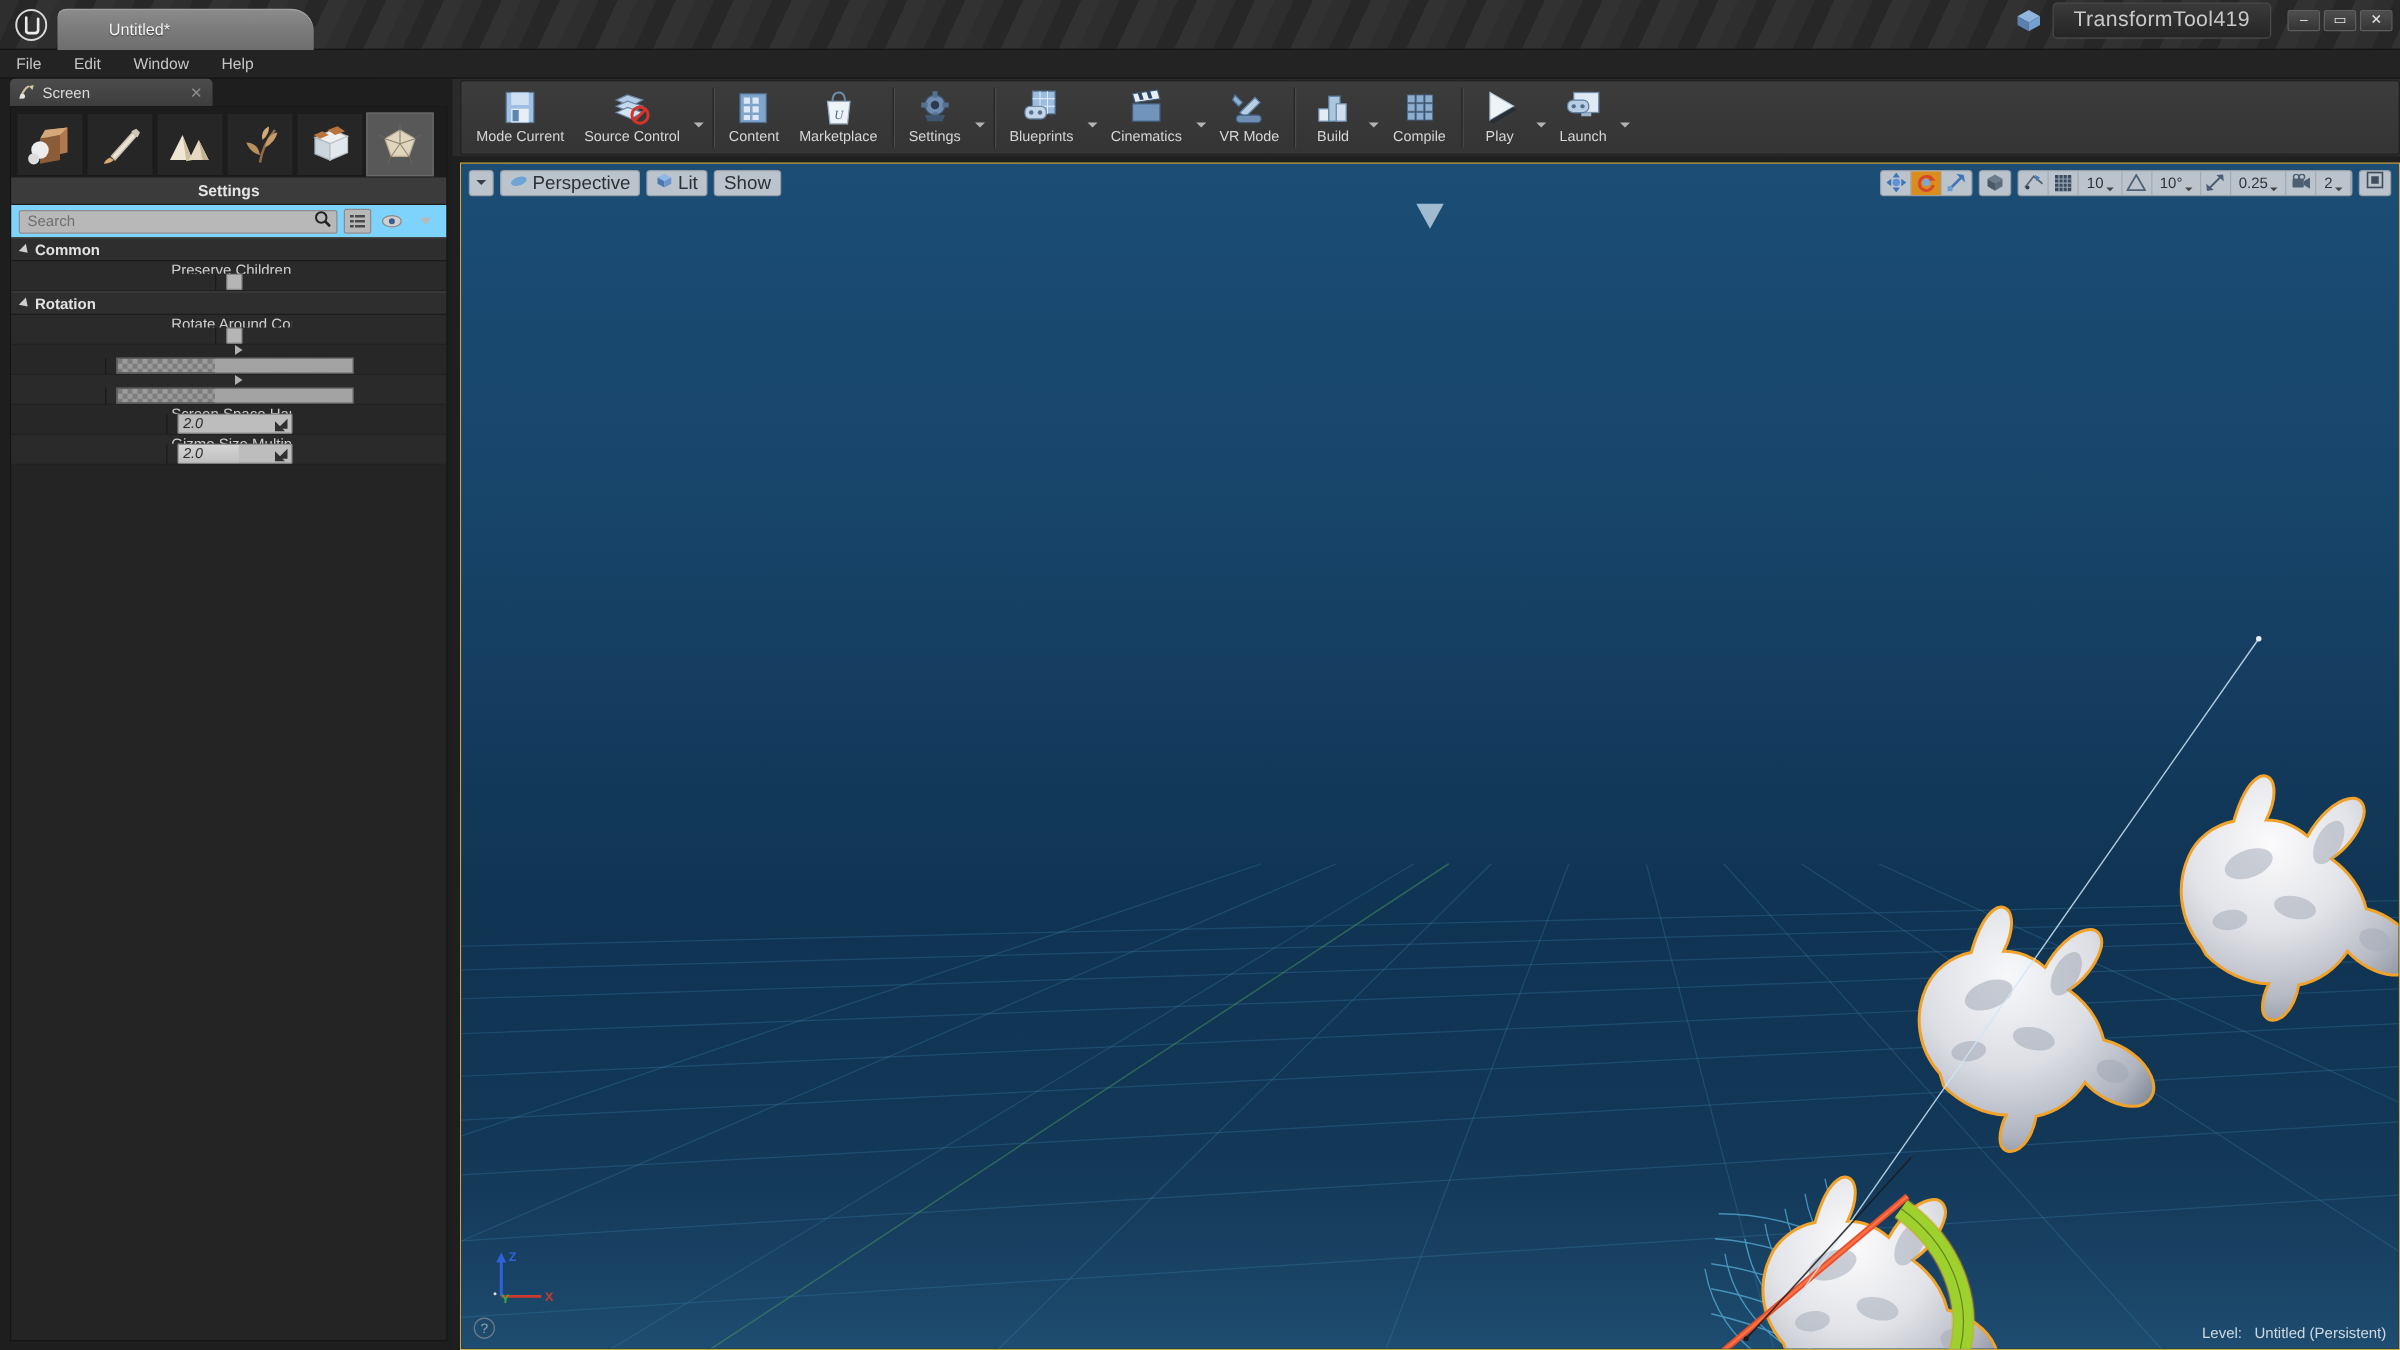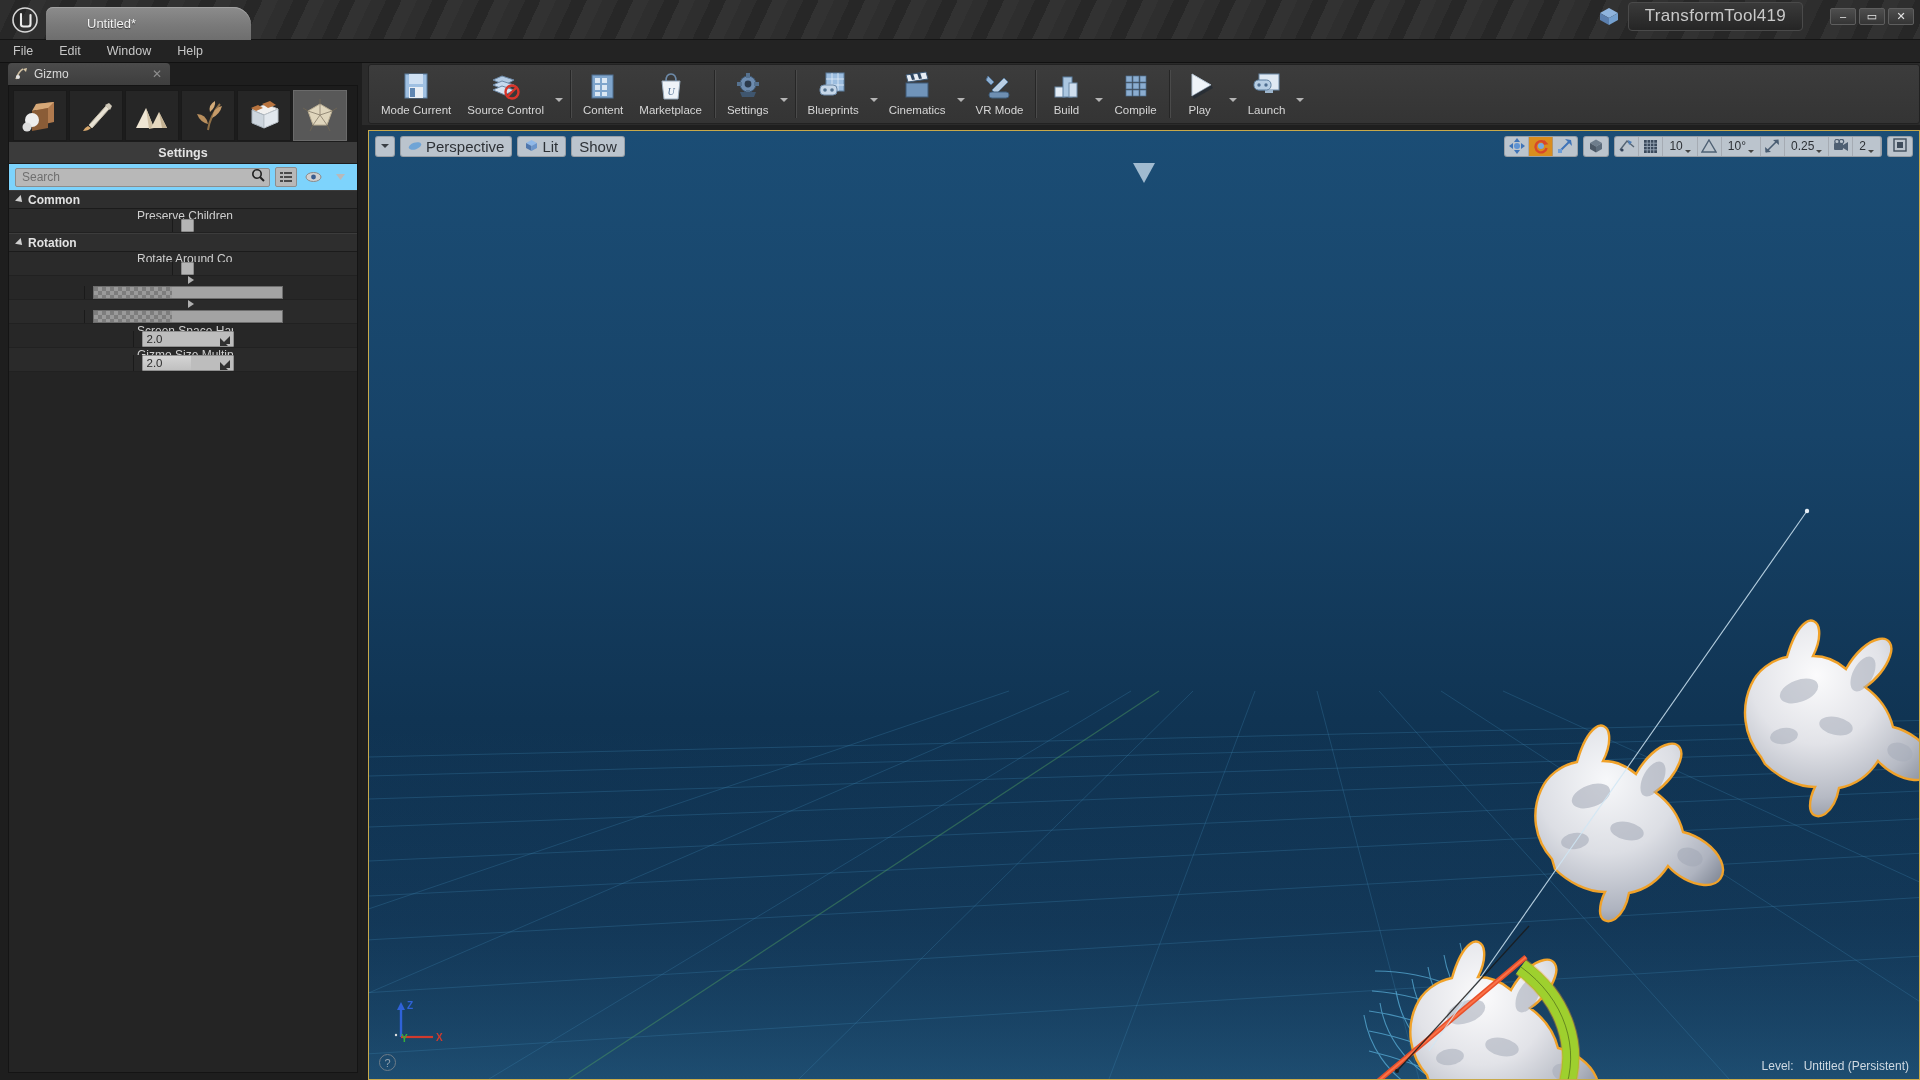--- a/index.html
+++ b/index.html
@@ -42,21 +42,21 @@
   }
   #title-right {
     position: absolute; right: 6px; top: 2px; height: 28px;
     display: flex; align-items: center; gap: 0;
   }
   #title-cubeicon { width: 26px; height: 24px; position: relative; margin-right: 6px; }
   #app-title {
     background: linear-gradient(to bottom,#3a3a3a,#252525);
     border: 1px solid #4a4a4a; border-radius: 4px;
     padding: 3px 16px 4px 16px; color: #c9c9c9; font-size: 17px;
-    letter-spacing: .3px; margin-right: 24px;
+    letter-spacing: .3px; margin-right: 10px;
   }
   .win-btn {
     width: 26px; height: 17px; margin-left: 3px;
     background: linear-gradient(to bottom,#4e4e4e,#353535);
     border: 1px solid #5e5e5e; border-radius: 2px;
     display: flex; align-items: center; justify-content: center;
     color: #e6e6e6; font-size: 11px; line-height: 1;
   }
 
   
@@ -175,21 +175,21 @@
   .prop-row .expander i {
     width: 0; height: 0; border-top: 4px solid transparent; border-bottom: 4px solid transparent;
     border-left: 6px solid #b0b0b0; display: block;
   }
   .prop-row .pname {
     color: #cfcfcf; font-size: 12px; width: 100px; white-space: nowrap;
     overflow: hidden; padding-left: 4px;
   }
   .prop-row .pval {
     flex: 1; display: flex; align-items: center; padding-left: 8px;
-    border-left: 1px solid #1a1a1a; height: 100%;
+    border-left: 1px solid #1a1a1a; height: 100%; font-style: italic;
   }
   .cbox {
     width: 13px; height: 13px; background: #b5b5b5; border: 1px solid #8a8a8a;
     border-radius: 1px;
   }
   .colorbar {
     width: 190px; height: 13px; border: 1px solid #6d6d6d;
     background:
       linear-gradient(to right, rgba(0,0,0,0) 0%, rgba(0,0,0,0) 100%),
       repeating-conic-gradient(#9a9a9a 0% 25%, #7d7d7d 0% 50%) 0 0/8px 8px;
@@ -522,21 +522,21 @@
 <div id="leftcol">
 
   <div id="modes-tabstrip">
     <div class="ico">
       <svg width="16" height="14" viewBox="0 0 16 14">
         <path d="M2 12 Q5 4 9 2" stroke="#cdbda0" stroke-width="1.6" fill="none"></path>
         <path d="M9 2 L13 1 L12 5 Z" fill="#d8c8a8"></path>
         <circle cx="4" cy="10" r="2" fill="#e4e4e4"></circle>
       </svg>
     </div>
-    <div class="lbl">Gizmo</div>
+    <div class="lbl">Screen</div>
     <div class="x">✕</div>
   </div>
 
   <div id="modes-panel">
 
     <div id="mode-icons">
       <div class="mode-btn">
         <svg width="40" height="36" viewBox="0 0 40 36">
           <path d="M16 6 L34 4 L34 24 L16 28 Z" fill="#b07a4e"></path>
           <path d="M16 6 L34 4 L28 10 L12 13 Z" fill="#d6a878"></path>

